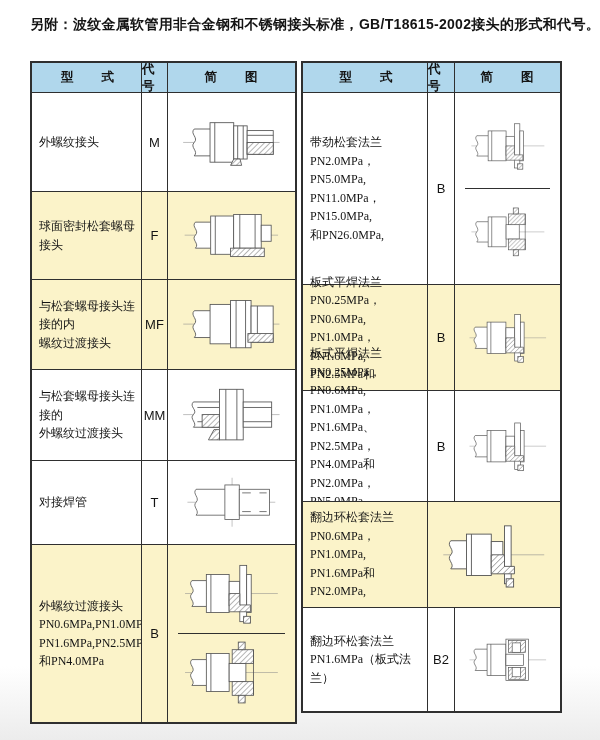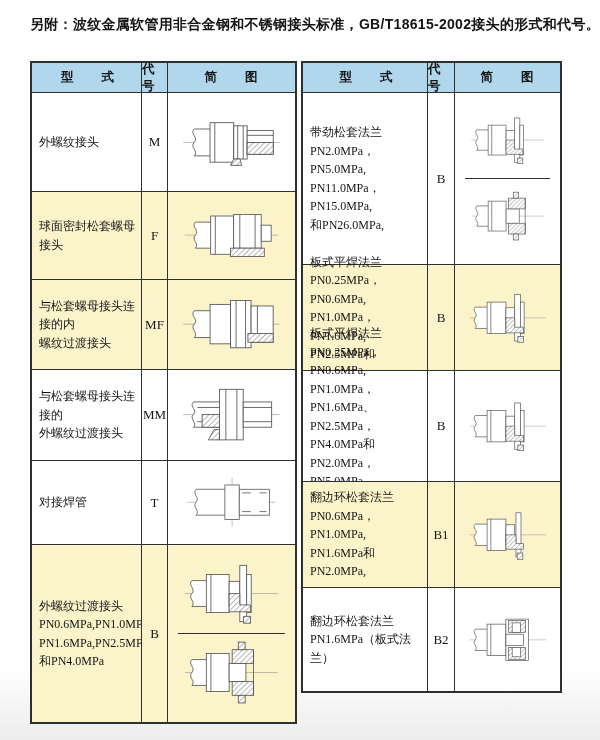--- a/index.html
+++ b/index.html
@@ -35,25 +35,25 @@
   .row.hl{background:var(--highlight-bg)}
   .cell{border-left:1px solid var(--border);display:flex;align-items:center;background:inherit}
   .cell:first-child{border-left:none}
   #left-table .type{width:109px}
   #left-table .code{width:26px}
   #right-table .type{width:124px}
   #right-table .code{width:27px}
   .diag{flex:1;justify-content:center;padding:10px;flex-direction:column}
   .type{padding:4px 4px 4px 7px}
   .type span{white-space:pre-line;font-family:"Liberation Serif","DejaVu Serif",serif;font-size:12px;line-height:18.5px}
-  .code{justify-content:center;font-family:Liberation Serif, serif;font-size:13px}
+  .code{justify-content:center;font-family:Liberation Sans, sans-serif;font-size:13px}
   .head .cell{justify-content:center;font-size:12.5px;font-weight:600;letter-spacing:1px}
   
   .h29{height:29px}.h79{height:99px}.h88{height:88px}.h91{height:91px}.h90{height:90px}
-  .h92{height:84px}.h178{height:178px}.h192{height:172px}.h106{height:106px}
+  .h92{height:84px}.h178{height:178px}.h192{height:192px}.h106{height:106px}
   .h111{height:111px}.h104{height:104px}
   .sub{flex:1;width:100%;display:flex;align-items:center;justify-content:center;border-top:1px solid var(--border);padding:2px}
   .sub:first-child{border-top:none}
   svg.joint{width:96%;height:96%;stroke:#555;stroke-width:1.1;fill:none}
   svg.joint .cl{stroke:#8a8a8a;stroke-width:.7}
 </style>
 </head>
 <body>
 
 <svg width="0" height="0" style="position:absolute" aria-hidden="true">
@@ -318,21 +318,20 @@
       </svg>
     </div>
   </div>
 
   <div class="row hl h106">
     <div class="cell type">
         <span>翻边环松套法兰
 PN0.6MPa，PN1.0MPa,
 PN1.6MPa和PN2.0MPa,</span>
       </div>
-    <div class="cell code">B1</div>
     <div class="cell diag">
       <svg class="joint" viewBox="0 0 130 86" aria-label="flared-ring-loose-flange-drawing">
         <line class="cl" x1="4" y1="43" x2="126" y2="43"></line>
         <path d="M32 26 H13 c-6 6 6 11 0 17 c-6 6 6 11 0 17 H32" fill="#fff"></path>
         <rect x="32" y="18" width="30" height="50" fill="#fff"></rect>
         <line x1="38" y1="18" x2="38" y2="68"></line>
         <rect x="62" y="27" width="14" height="32" fill="#fff"></rect>
         <rect x="78" y="8" width="8" height="70" fill="#fff"></rect>
         <path d="M62 43 h16 v14 h12 v9 h-28 z" fill="url(#hatch)"></path>
         <rect x="80" y="72" width="9" height="10" fill="url(#hatch)"></rect>

